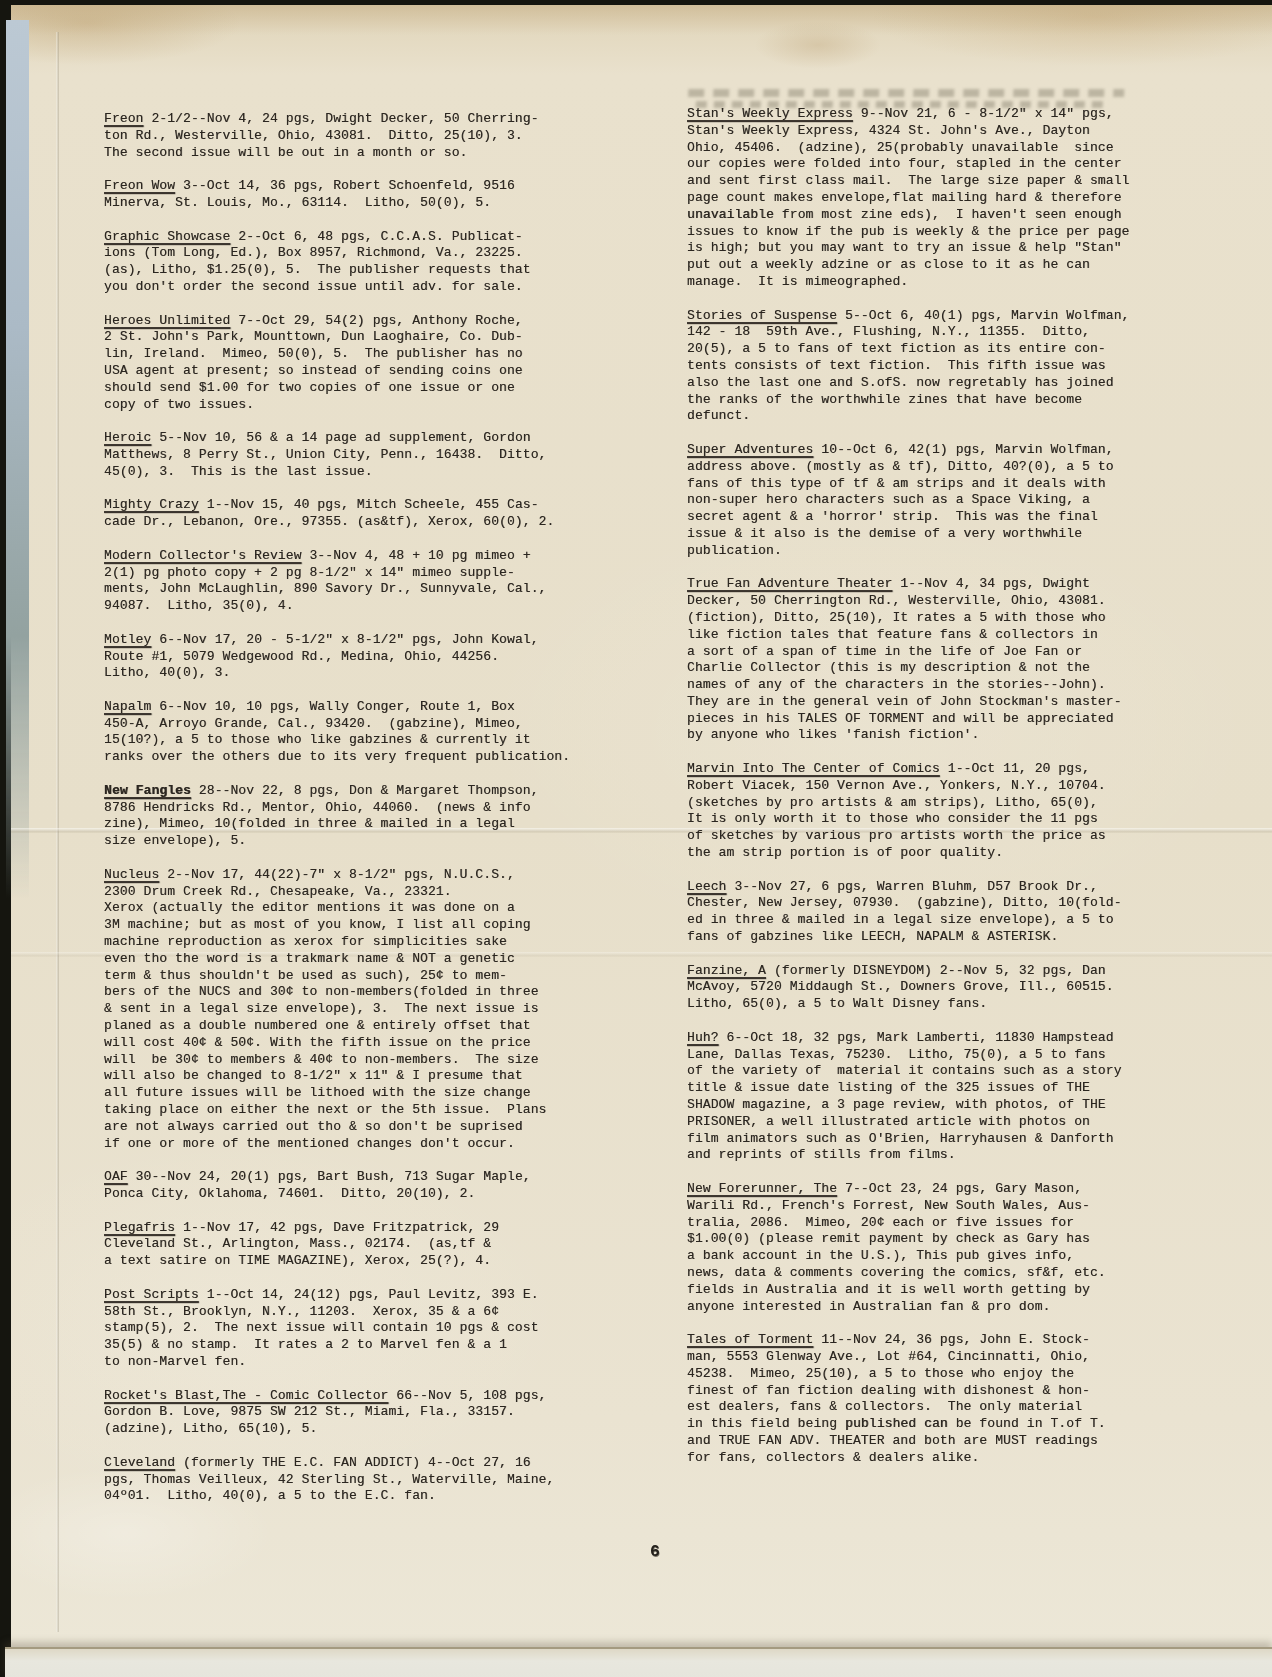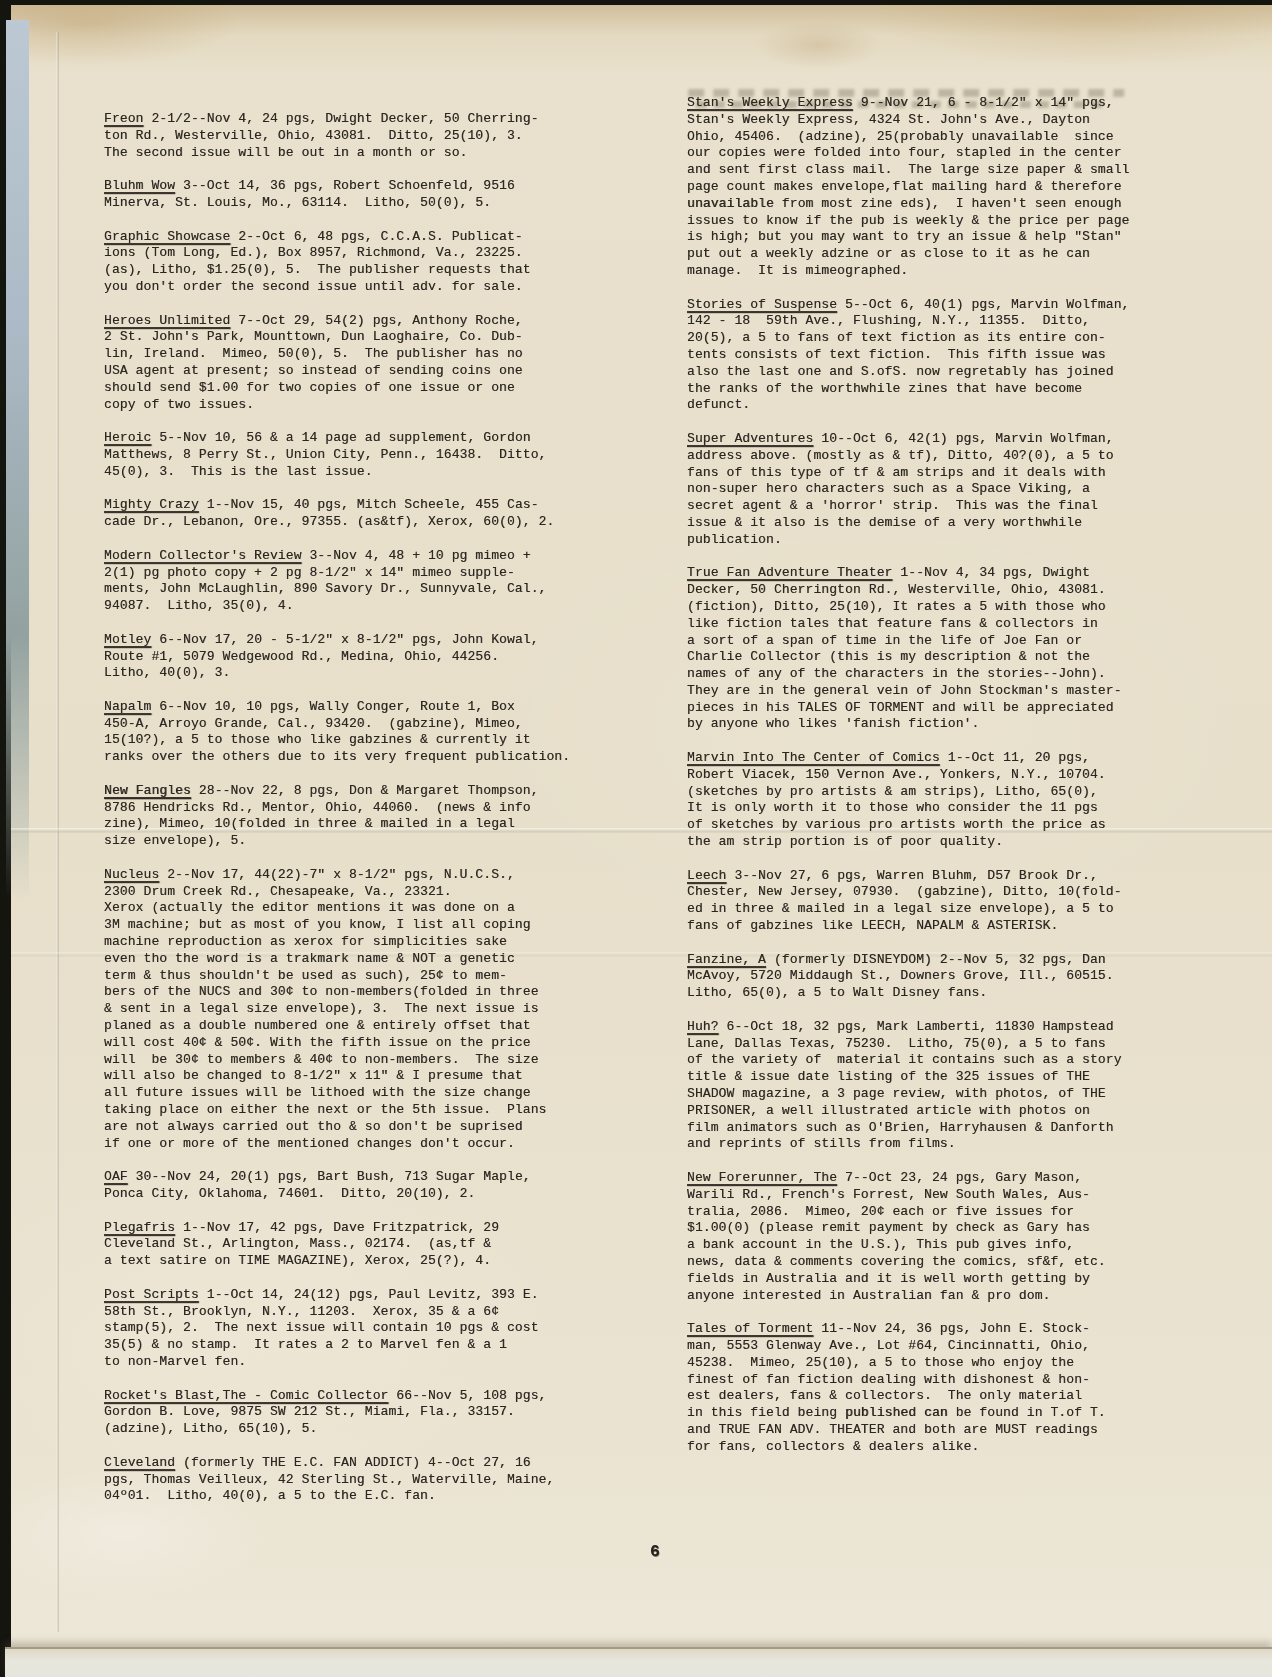--- a/index.html
+++ b/index.html
@@ -48,25 +48,25 @@
     position:absolute;left:5px;top:1647px;width:1267px;height:30px;
     background:linear-gradient(180deg,#ded8c6 0,#e8e7de 40%,#e6e5dc 100%);
     border-top:2px solid #a49a80;
     box-shadow:0 -5px 7px rgba(86,76,56,.28);
   }
   .col{
     position:absolute;color:#2b2620;font-size:13px;line-height:16.8px;
     letter-spacing:.1px;text-shadow:.35px .35px 0 rgba(43,38,32,.5);margin-left:28px;
   }
   .col-left{left:76px;top:111px;width:512px;}
-  .col-right{left:659px;top:95px;width:508px;}
+  .col-right{left:659px;top:106px;width:508px;}
   .entry{white-space:pre;margin-bottom:16.8px;}
   .ztitle{text-decoration:underline;text-underline-offset:3px;text-decoration-thickness:1.5px;
           text-decoration-color:rgba(43,38,32,.85);}
-  .zbold{font-weight:normal;text-shadow:.6px .4px 0 rgba(43,38,32,.75);text-align:center;}
+  .zbold{font-weight:bold;text-shadow:.6px .4px 0 rgba(43,38,32,.75);text-align:center;}
   .entry b{font-weight:normal;text-shadow:.6px .4px 0 rgba(43,38,32,.75);}
   .page-number{
     position:absolute;left:650px;top:1542px;color:#23201b;font-size:16.5px;
     font-weight:bold;font-family:"Liberation Mono","DejaVu Sans Mono",monospace;
     text-shadow:.5px .5px 0 rgba(35,32,27,.6);
   }
 </style>
 </head>
 <body>
 
@@ -76,21 +76,21 @@
 <div class="vertical-crease"></div>
 <div class="fold-crease" style="top:828px;"></div>
 <div class="fold-crease f2" style="top:952px;"></div>
 <div class="ghost-smudge"></div>
 <div class="under-sheet"></div>
 
 <div class="col col-left" id="col-left">
     <div class="entry"><span class="ztitle">Freon</span> 2-1/2--Nov 4, 24 pgs, Dwight Decker, 50 Cherring-
 ton Rd., Westerville, Ohio, 43081.  Ditto, 25(10), 3.
 The second issue will be out in a month or so.</div>
-    <div class="entry"><span class="ztitle">Bluhm Wow</span> 3--Oct 14, 36 pgs, Robert Schoenfeld, 9516
+    <div class="entry"><span class="ztitle">Freon Wow</span> 3--Oct 14, 36 pgs, Robert Schoenfeld, 9516
 Minerva, St. Louis, Mo., 63114.  Litho, 50(0), 5.</div>
     <div class="entry"><span class="ztitle">Graphic Showcase</span> 2--Oct 6, 48 pgs, C.C.A.S. Publicat-
 ions (Tom Long, Ed.), Box 8957, Richmond, Va., 23225.
 (as), Litho, $1.25(0), 5.  The publisher requests that
 you don't order the second issue until adv. for sale.</div>
     <div class="entry"><span class="ztitle">Heroes Unlimited</span> 7--Oct 29, 54(2) pgs, Anthony Roche,
 2 St. John's Park, Mounttown, Dun Laoghaire, Co. Dub-
 lin, Ireland.  Mimeo, 50(0), 5.  The publisher has no
 USA agent at present; so instead of sending coins one
 should send $1.00 for two copies of one issue or one

